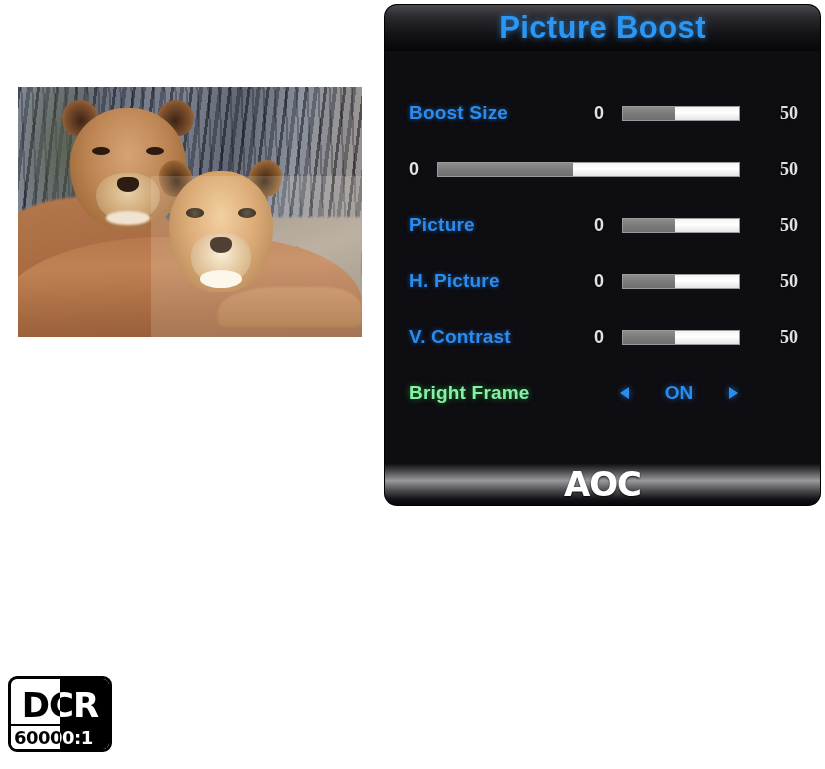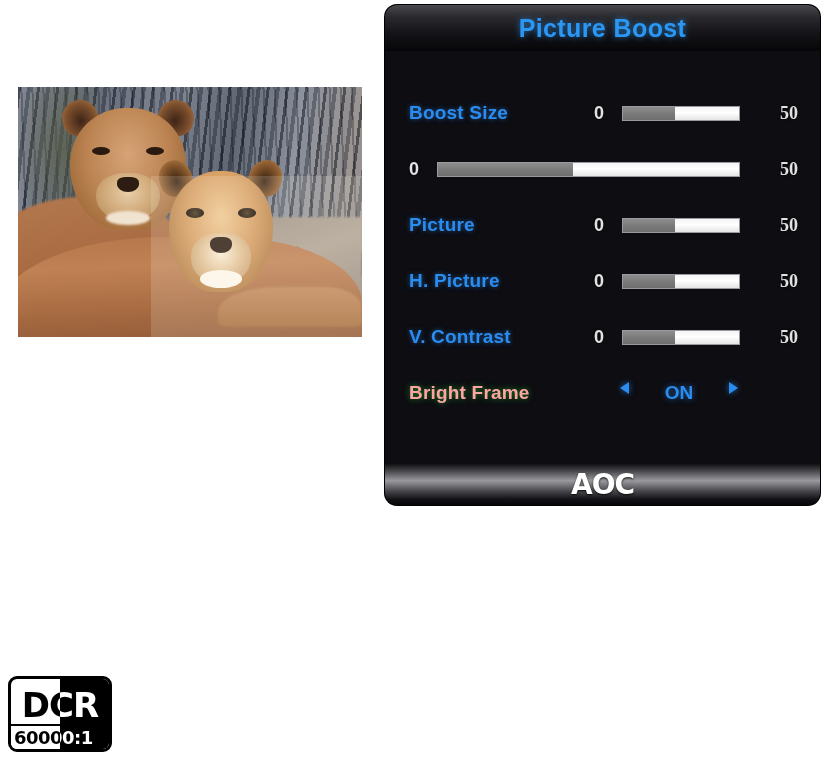--- a/index.html
+++ b/index.html
@@ -172,21 +172,21 @@
     box-shadow: 0 0 0 1px #000;
   }
   #osd-title-bar {
     height: 46px;
     background: linear-gradient(180deg, #4a4a4e 0%, #2a2a2e 26%, #141418 62%, #060608 100%);
     border-radius: 12px 12px 0 0;
     display: flex; align-items: center; justify-content: center;
   }
   #osd-title {
     color: #2b97f5;
-    font-size: 25px;
+    font-size: 31px;
     font-weight: bold;
     letter-spacing: .4px;
     text-shadow: 0 0 6px rgba(43,151,245,.65);
   }
   #osd-body {
     position: absolute;
     left: 0; right: 0; top: 46px; bottom: 42px;
     padding: 34px 22px 0 24px;
     box-sizing: border-box;
   }
@@ -198,21 +198,21 @@
   .osd-label {
     width: 185px;
     flex: 0 0 185px;
     font-size: 19px;
     font-weight: bold;
     color: #2b8cf0;
     text-shadow: 0 0 5px rgba(43,140,240,.55);
     letter-spacing: .2px;
   }
   .osd-label.is-selected {
-    color: #fca5a5;
+    color: #86efac;
     text-shadow: 0 0 6px rgba(46,224,46,.55);
   }
   .osd-min, .osd-max {
     font-size: 18px;
     font-weight: bold;
     color: #e2e2e2;
     text-shadow: 0 0 3px rgba(0,0,0,.8);
   }
   .osd-min { width: 20px; flex: 0 0 20px; text-align: left; }
   .osd-max { width: 42px; flex: 0 0 42px; text-align: right; margin-left: 16px; font-family: Liberation Serif, serif; }
@@ -226,21 +226,21 @@
     box-sizing: border-box;
   }
   .osd-slider-fill {
     position: absolute;
     left: 0; top: 0; bottom: 0;
     background: linear-gradient(180deg, #8d8d8d 0%, #7b7b7b 50%, #6e6e6e 100%);
   }
   .osd-toggle {
     flex: 1 1 auto;
     display: flex;
-    align-items: flex-start;
+    align-items: center;
     justify-content: center;
     gap: 28px;
     margin-left: 8px;
     padding-right: 42px;
   }
   .osd-arrow {
     width: 0; height: 0;
     border-top: 6px solid transparent;
     border-bottom: 6px solid transparent;
     filter: drop-shadow(0 0 3px rgba(43,140,240,.7));
@@ -259,21 +259,21 @@
     position: absolute;
     left: 0; right: 0; bottom: 0;
     height: 42px;
     background: linear-gradient(180deg, #0a0a0c 0%, #3d3d41 16%, #9a9a9e 42%,
                                 #4a4a4e 66%, #131317 86%, #050507 100%);
     border-radius: 0 0 12px 12px;
     display: flex; align-items: center; justify-content: center;
   }
   #aoc-logo {
     color: #ffffff;
-    font-size: 28px;
+    font-size: 34px;
     font-weight: bold;
     letter-spacing: -1px;
     font-family: "DejaVu Sans", sans-serif;
     text-shadow: 0 1px 2px rgba(0,0,0,.9);
   }
 
   
   #dcr-block {
     position: absolute;
     left: 8px; top: 676px;

